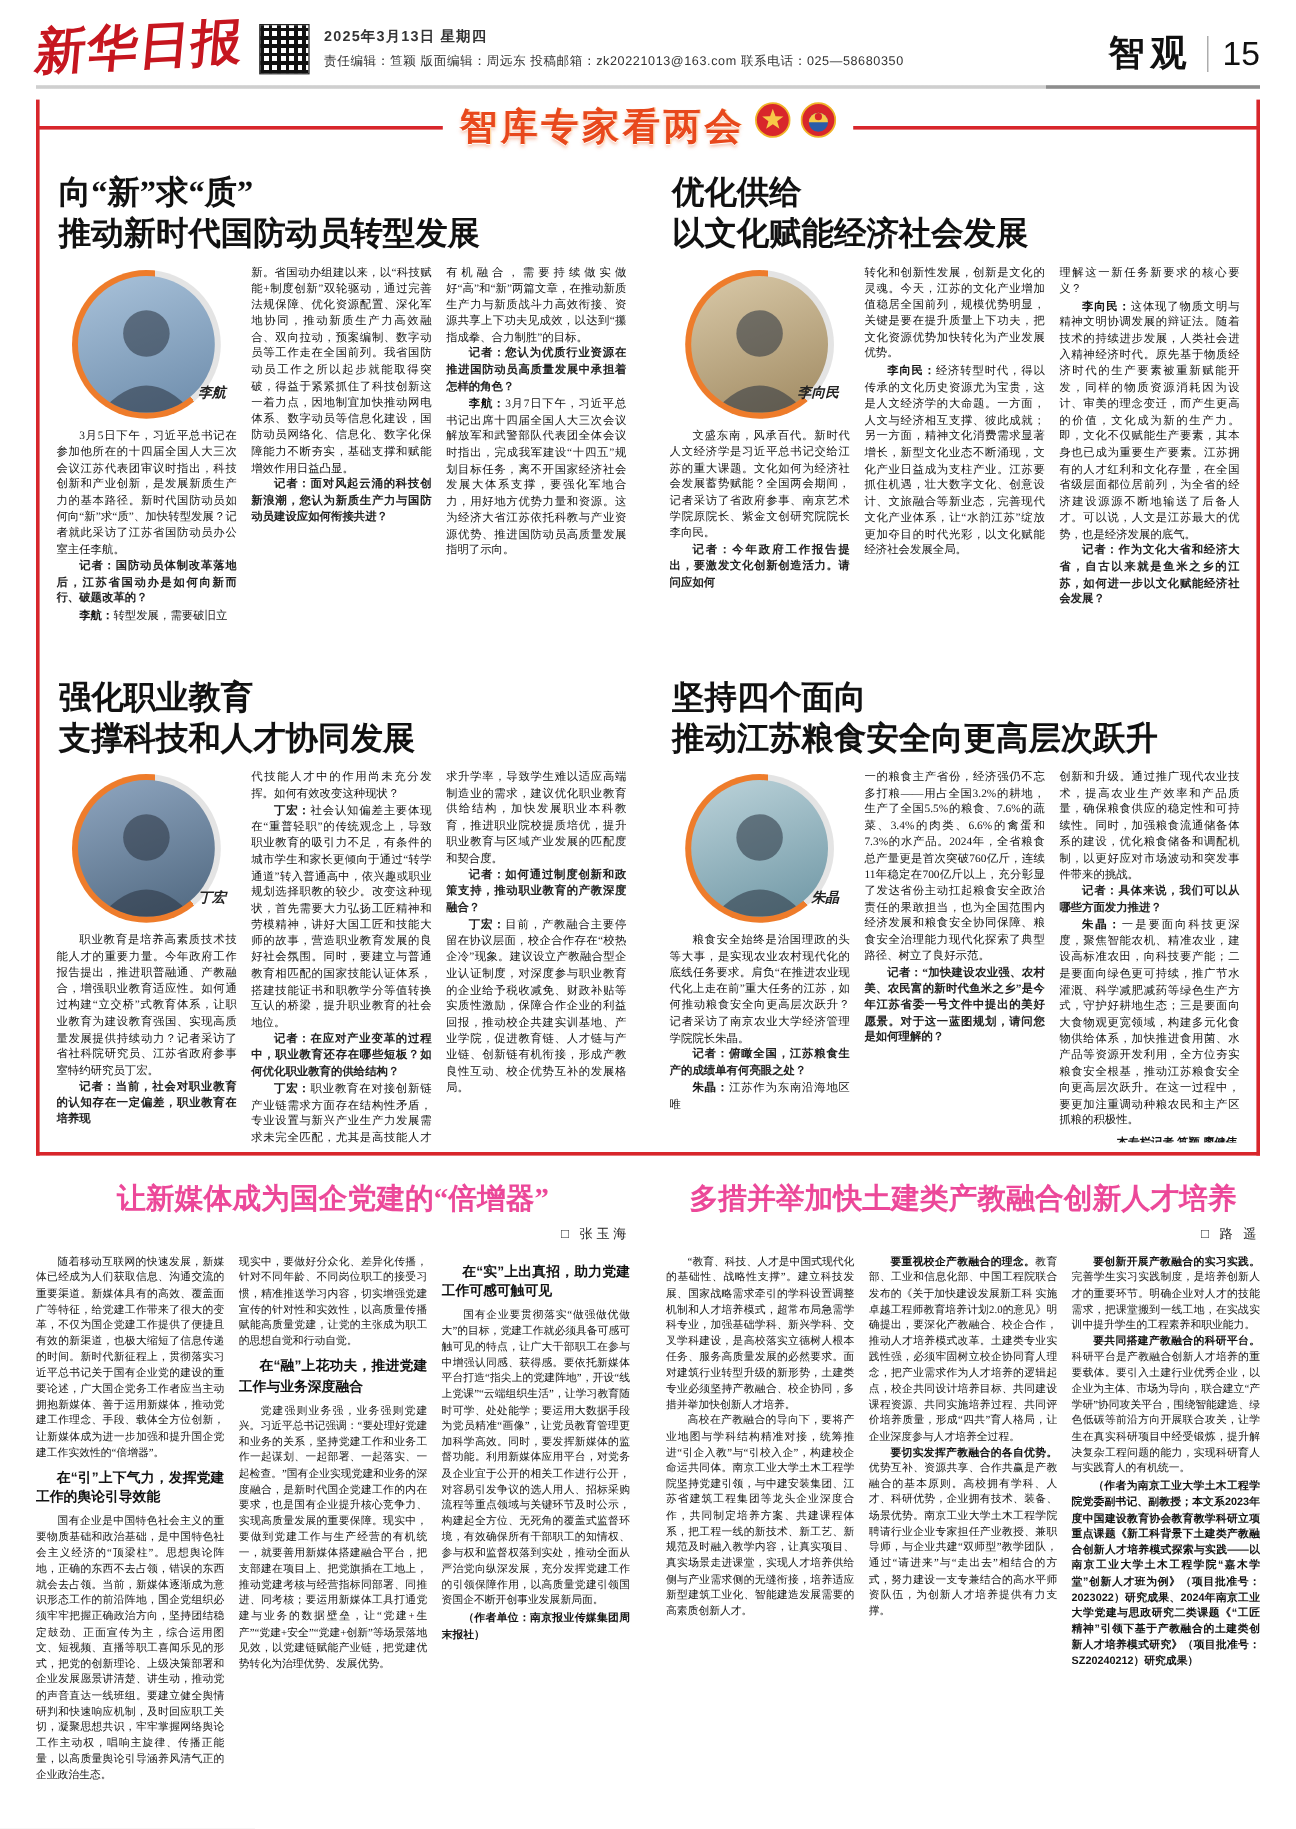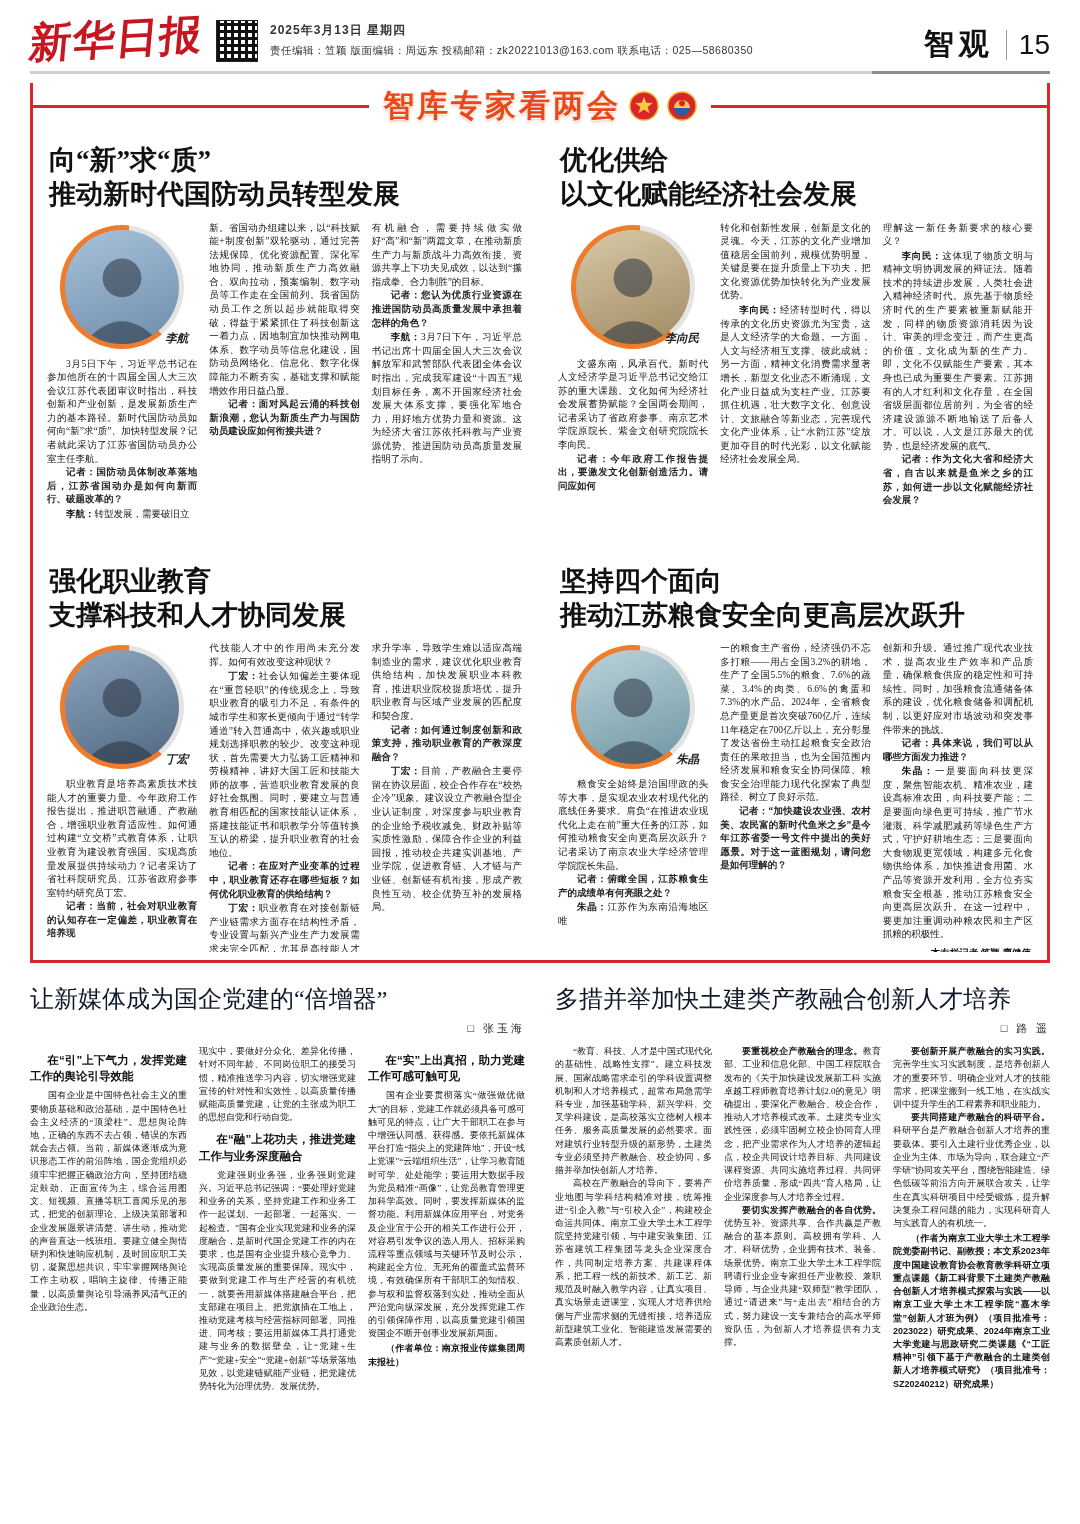--- a/index.html
+++ b/index.html
@@ -20,21 +20,21 @@
   .sect{margin-left:auto;display:flex;align-items:baseline;margin-top:10px;justify-content:space-between;}
   .sect-name{font-family:"Liberation Sans",sans-serif;font-weight:900;font-size:30px;letter-spacing:5px;color:#111;}
   .sect-div{width:1px;height:30px;background:#999;margin:0 12px;align-self:center;}
   .page-no{font-family:"Liberation Sans",sans-serif;font-size:28px;color:#111;}
   .head-rule{height:3px;margin-top:6px;
     background:linear-gradient(to right,#cfcfcf 0,#cfcfcf calc(100% - 178px),#8d8d8d calc(100% - 178px),#8d8d8d 100%);}
   
   .special{border:3px solid #d8262b;border-top:none;margin-top:9px;padding:0 14px 8px;}
   .banner-row{display:flex;align-items:center;margin:0 -17px;}
   .banner-line{flex:1;height:3px;background:#d8262b;}
-  .banner-mid{display:flex;align-items:center;gap:8px;padding:2px 14px;}
+  .banner-mid{display:flex;align-items:flex-start;gap:8px;padding:2px 14px;}
   .banner-title{font-family:"Liberation Sans",sans-serif;font-weight:900;font-size:31px;
       letter-spacing:3px;color:#e8481c;
       text-shadow:0 1px 0 #ffffff,1px 0 0 #ffd9a6,0 2px 3px rgba(230,80,20,.35);}
   .emblem{width:30px;height:30px;}
   
   .top-grid{display:grid;grid-template-columns:1fr 1fr;column-gap:30px;row-gap:10px;margin-top:6px;gap:36px;}
   .headline{font-size:27px;font-weight:bold;line-height:1.27;margin:8px 0 10px 2px;color:#111;}
   .cols{display:flex;gap:12px;}
   .row1 .cols{height:298px;}
   .row2 .cols{height:310px;}
@@ -45,25 +45,25 @@
   .para.q{font-weight:bold;color:#242424;}
   
   .photo{width:124px;height:124px;border-radius:50%;margin:3px auto 9px;position:relative;
          background:conic-gradient(from 140deg,#ee7c2b 0 63%,#e4e4e4 63% 100%);}
   .photo-inner{position:absolute;inset:5px;border-radius:50%;overflow:hidden;}
   .photo-inner svg{width:100%;height:100%;display:block;}
   .v-blue{background:linear-gradient(160deg,#a9c2da,#6d8cab);}
   .v-warm{background:linear-gradient(160deg,#d9c9a8,#a08a62);}
   .v-dark{background:linear-gradient(160deg,#8fa6c0,#4f677f);}
   .v-teal{background:linear-gradient(160deg,#bcd3da,#6e96a4);}
-  .caption{position:absolute;right:-4px;bottom:2px;font-size:11.5px;font-style:italic;
+  .caption{position:absolute;right:-4px;bottom:12px;font-size:11.5px;font-style:italic;
            font-weight:bold;color:#222;background:rgba(255,255,255,.0);margin-left:24px;}
   
   .bottom-grid{display:grid;grid-template-columns:1fr 1fr;column-gap:30px;margin-top:16px;}
-  .headline2{font-size:24px;font-weight:normal;margin:4px 0 6px;color:#0f172a;}
+  .headline2{text-align:center;font-size:24px;font-weight:bold;margin:4px 0 6px;color:#ec4899;}
   .byline{text-align:right;font-size:11px;letter-spacing:3px;margin-bottom:9px;color:#222;}
   .bottom-article .cols{height:500px;}
   .bottom-article .col{font-size:9px;line-height:1.47;}
   .subhead{font-family:"Liberation Sans",sans-serif;font-weight:bold;font-size:11.5px;
            line-height:1.4;margin:7px 0 5px;text-indent:1.5em;color:#111;}
   .sign{font-family:"Liberation Sans",sans-serif;font-weight:bold;text-indent:2em;margin:2px 0 0;}
   .endsign{font-family:"Liberation Sans",sans-serif;font-weight:bold;text-align:right;margin:4px 2px 0 0;text-indent:0;}
   
   .footer{display:flex;justify-content:space-between;padding:8px 60px 0 62px;}
 </style>
@@ -222,20 +222,21 @@
       </article>
     </div>
   </section>
 
   <div class="bottom-grid">
     <article class="bottom-article">
       <h2 class="headline2">让新媒体成为国企党建的“倍增器”</h2>
       <div class="byline">□ 张玉海</div>
       <div class="cols">
           <div class="col">
+            <p class="para">随着移动互联网的快速发展，新媒体已经成为人们获取信息、沟通交流的重要渠道。新媒体具有的高效、覆盖面广等特征，给党建工作带来了很大的变革，不仅为国企党建工作提供了便捷且有效的新渠道，也极大缩短了信息传递的时间。新时代新征程上，贯彻落实习近平总书记关于国有企业党的建设的重要论述，广大国企党务工作者应当主动拥抱新媒体、善于运用新媒体，推动党建工作理念、手段、载体全方位创新，让新媒体成为进一步加强和提升国企党建工作实效性的“倍增器”。</p>
             <div class="subhead">在“引”上下气力，发挥党建工作的舆论引导效能</div>
             <p class="para">国有企业是中国特色社会主义的重要物质基础和政治基础，是中国特色社会主义经济的“顶梁柱”。思想舆论阵地，正确的东西不去占领，错误的东西就会去占领。当前，新媒体逐渐成为意识形态工作的前沿阵地，国企党组织必须牢牢把握正确政治方向，坚持团结稳定鼓劲、正面宣传为主，综合运用图文、短视频、直播等职工喜闻乐见的形式，把党的创新理论、上级决策部署和企业发展愿景讲清楚、讲生动，推动党的声音直达一线班组。要建立健全舆情研判和快速响应机制，及时回应职工关切，凝聚思想共识，牢牢掌握网络舆论工作主动权，唱响主旋律、传播正能量，以高质量舆论引导涵养风清气正的企业政治生态。</p>
           </div>
           <div class="col">
             <p class="para cont">现实中，要做好分众化、差异化传播，针对不同年龄、不同岗位职工的接受习惯，精准推送学习内容，切实增强党建宣传的针对性和实效性，以高质量传播赋能高质量党建，让党的主张成为职工的思想自觉和行动自觉。</p>
             <div class="subhead">在“融”上花功夫，推进党建工作与业务深度融合</div>
             <p class="para">党建强则业务强，业务强则党建兴。习近平总书记强调：“要处理好党建和业务的关系，坚持党建工作和业务工作一起谋划、一起部署、一起落实、一起检查。”国有企业实现党建和业务的深度融合，是新时代国企党建工作的内在要求，也是国有企业提升核心竞争力、实现高质量发展的重要保障。现实中，要做到党建工作与生产经营的有机统一，就要善用新媒体搭建融合平台，把支部建在项目上、把党旗插在工地上，推动党建考核与经营指标同部署、同推进、同考核；要运用新媒体工具打通党建与业务的数据壁垒，让“党建+生产”“党建+安全”“党建+创新”等场景落地见效，以党建链赋能产业链，把党建优势转化为治理优势、发展优势。</p>
           </div>
           <div class="col">
             <div class="subhead">在“实”上出真招，助力党建工作可感可触可见</div>

